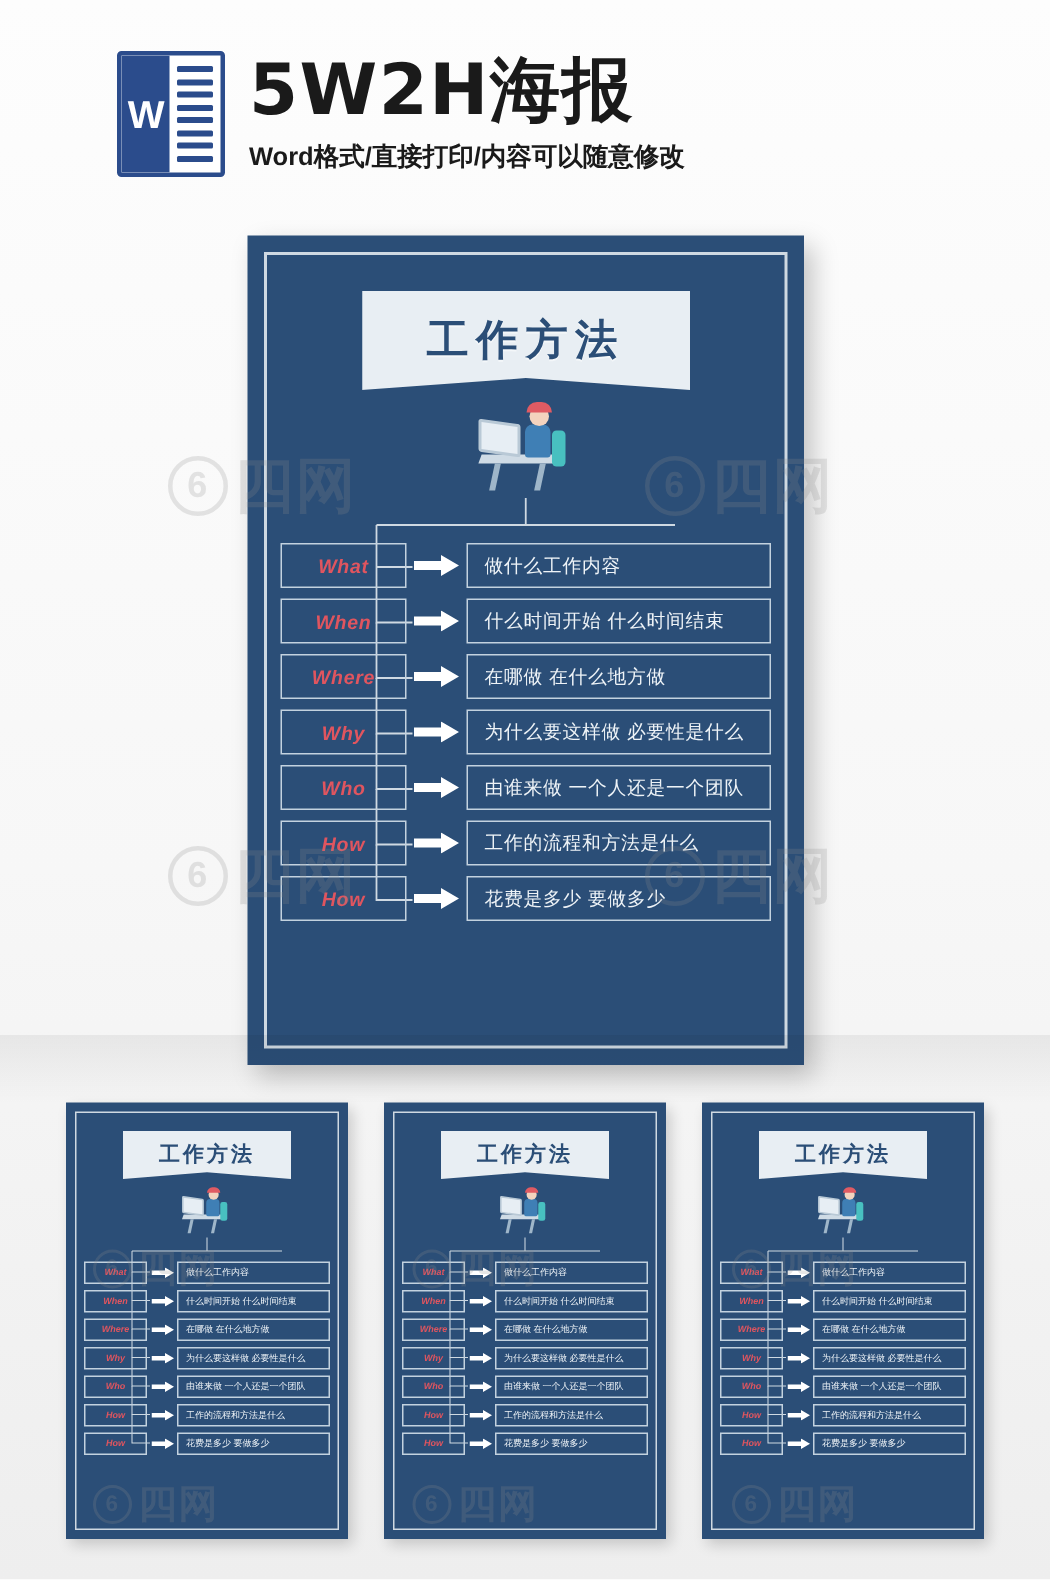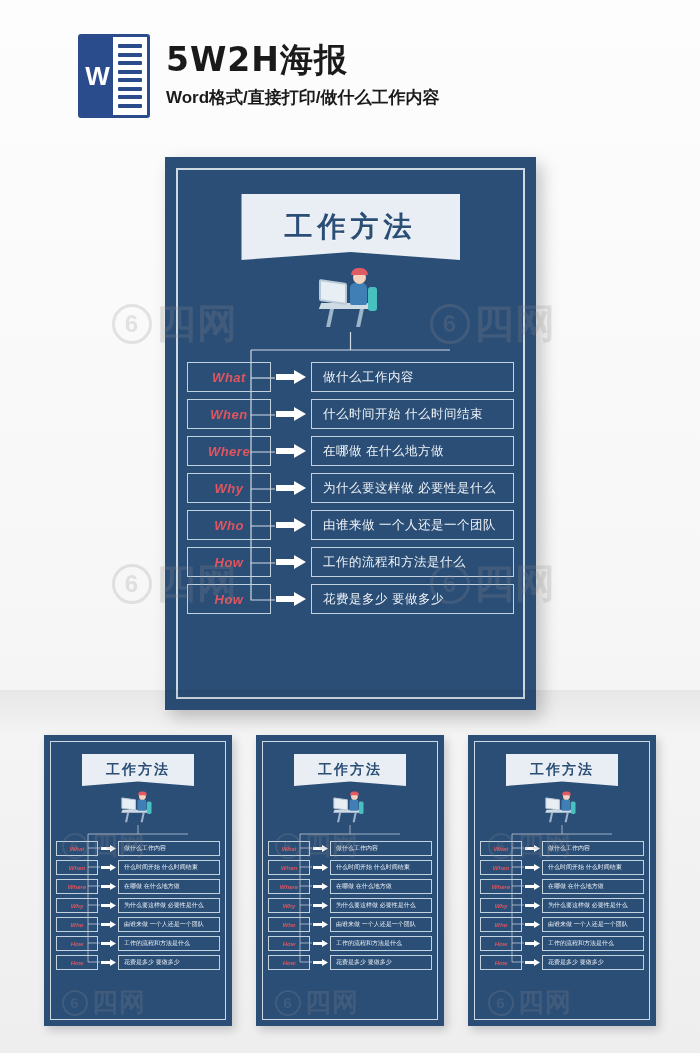--- a/index.html
+++ b/index.html
@@ -60,21 +60,21 @@
     background: #2b4c8c;
     border-radius: 1px;
   }
   .header-text {
     margin-left: 16px;
     display: flex;
     flex-direction: column;
     justify-content: center;
   }
   .header-title {
-    font-size: 33px;
+    font-size: 47px;
     font-weight: bold;
     color: #1a1a1a;
     letter-spacing: 1px;
     line-height: 1.05;
     font-family: "DejaVu Sans", sans-serif;
   }
   .header-sub {
     margin-top: 8px;
     font-size: 17px;
     font-weight: bold;
@@ -327,21 +327,21 @@
           <i></i>
           <i></i>
           <i></i>
           <i></i>
           <i></i>
           <i></i>
       </div>
     </div>
     <div class="header-text">
       <div class="header-title">5W2H海报</div>
-      <div class="header-sub">Word格式/直接打印/做什么工作内容</div>
+      <div class="header-sub">Word格式/直接打印/内容可以随意修改</div>
     </div>
   </div>
 
   <div class="poster-wrap">
     <div class="poster-inner"></div>
 
     <div class="banner">工作方法</div>
 
     <div class="person">
       <div class="desk"></div>

